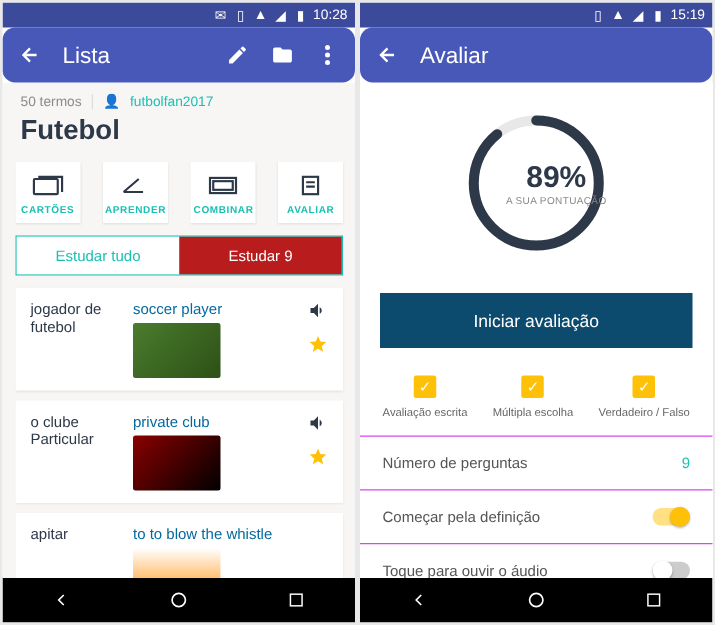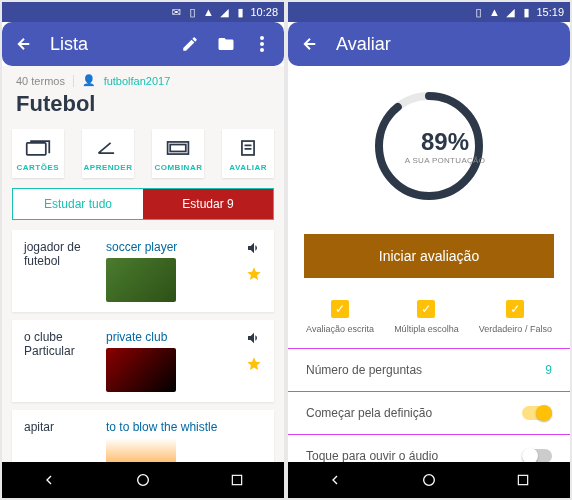--- a/index.html
+++ b/index.html
@@ -33,21 +33,21 @@
 .navbar { background: #000; height: 36px; display: flex; justify-content: space-around; align-items: center; }
 .nav-btn { width: 20px; height: 20px; display: flex; align-items: center; justify-content: center; cursor: pointer; }
 
 
 .score-wrap { display: flex; flex-direction: column; align-items: center; padding: 20px 0; }
 .gauge { position: relative; width: 120px; height: 120px; }
 .gauge svg { transform: rotate(-90deg); }
 .gauge-text { position: absolute; top: 0; left: 16px; width: 100%; height: 100%; display: flex; flex-direction: column; align-items: center; justify-content: center; }
 .gauge-pct { font-size: 24px; font-weight: 700; color: #2d3848; }
 .gauge-lbl { font-size: 8px; color: #888; letter-spacing: 0.3px; }
-.primary-btn { background: #a16207; color: #fff; margin: 8px 16px; padding: 14px; text-align: center; font-size: 14px; cursor: pointer; }
+.primary-btn { background: #0c4a6e; color: #fff; margin: 8px 16px; padding: 14px; text-align: center; font-size: 14px; cursor: pointer; }
 .opts { display: flex; justify-content: space-around; padding: 14px 8px; }
 .opt { display: flex; flex-direction: column; align-items: center; gap: 6px; }
 .chk { width: 18px; height: 18px; background: #ffc107; display: flex; align-items: center; justify-content: center; color: #fff; font-size: 12px; border-radius: 2px; }
 .opt-lbl { font-size: 9px; color: #666; }
 .setting { display: flex; justify-content: space-between; align-items: center; padding: 14px 18px; font-size: 12px; color: #555; border-top: 1px solid #d946ef; }
 .setting-val { color: #1bc0b4; }
 .toggle { width: 30px; height: 14px; background: #ccc; border-radius: 7px; position: relative; }
 .toggle::after { content: ''; position: absolute; width: 16px; height: 16px; background: #fff; border-radius: 50%; top: -1px; left: 0; box-shadow: 0 1px 2px rgba(0,0,0,0.3); }
 .toggle.on { background: #ffe082; }
 .toggle.on::after { background: #ffc107; left: 14px; }
@@ -87,21 +87,21 @@
     <span class="appbar-ic">
         <svg width="4" height="16" viewBox="0 0 4 16" fill="#fff">
           <circle cx="2" cy="2" r="2"></circle>
           <circle cx="2" cy="8" r="2"></circle>
           <circle cx="2" cy="14" r="2"></circle>
         </svg>
       </span>
   </div>
   <div class="content">
     <div class="meta">
-      <span>40 termos</span>
+      <span>50 termos</span>
       <span class="sep"></span>
       <span style="color:#1bc0b4">👤</span>
       <span class="user">futbolfan2017</span>
     </div>
     <h1 class="title">Futebol</h1>
     <div class="actions">
       <button class="action">
         <svg class="action-ic" viewBox="0 0 30 20" fill="none" stroke="currentColor" stroke-width="2">
             <rect x="2" y="4" width="22" height="14" rx="1"></rect>
             <path d="M6 2h22v14"></path>

